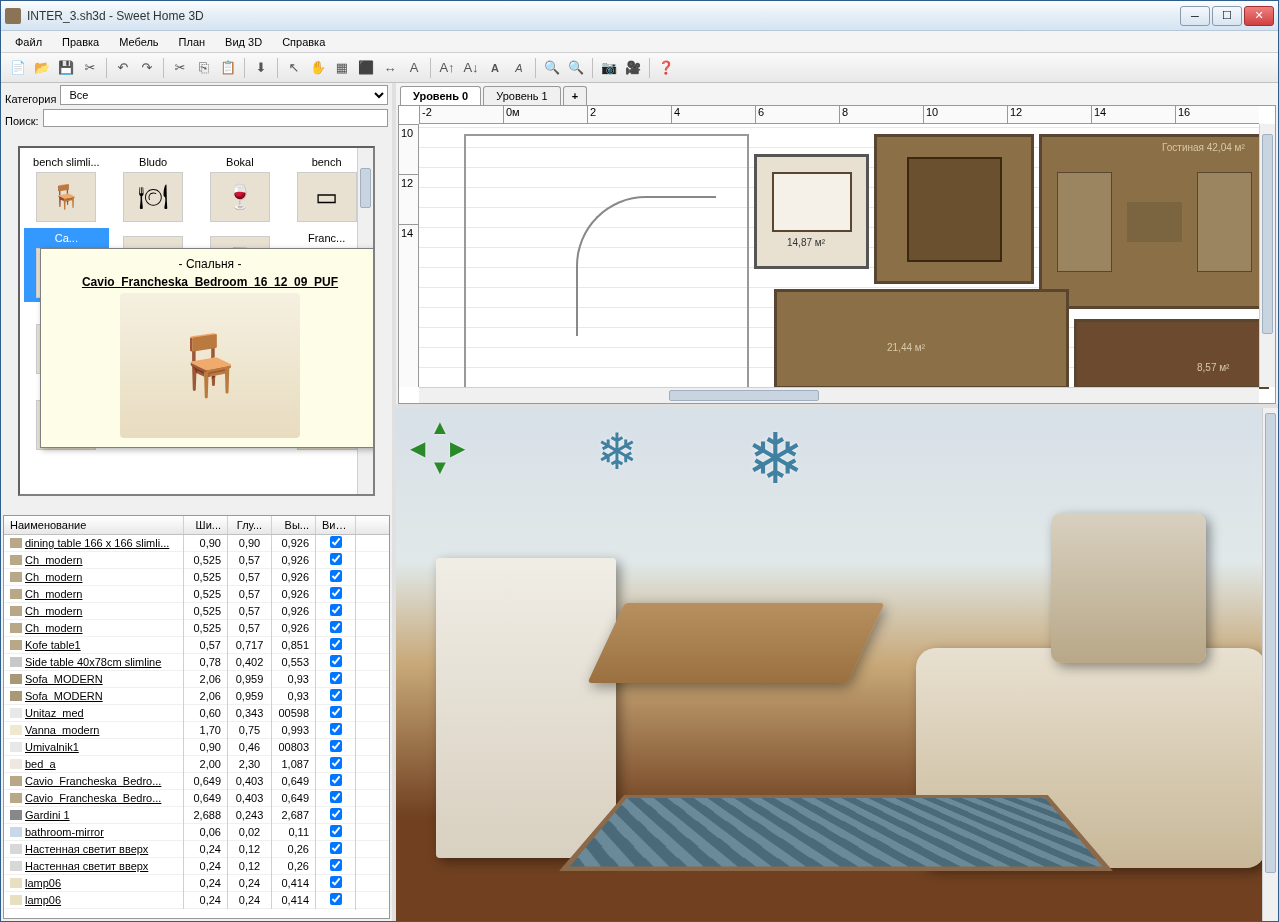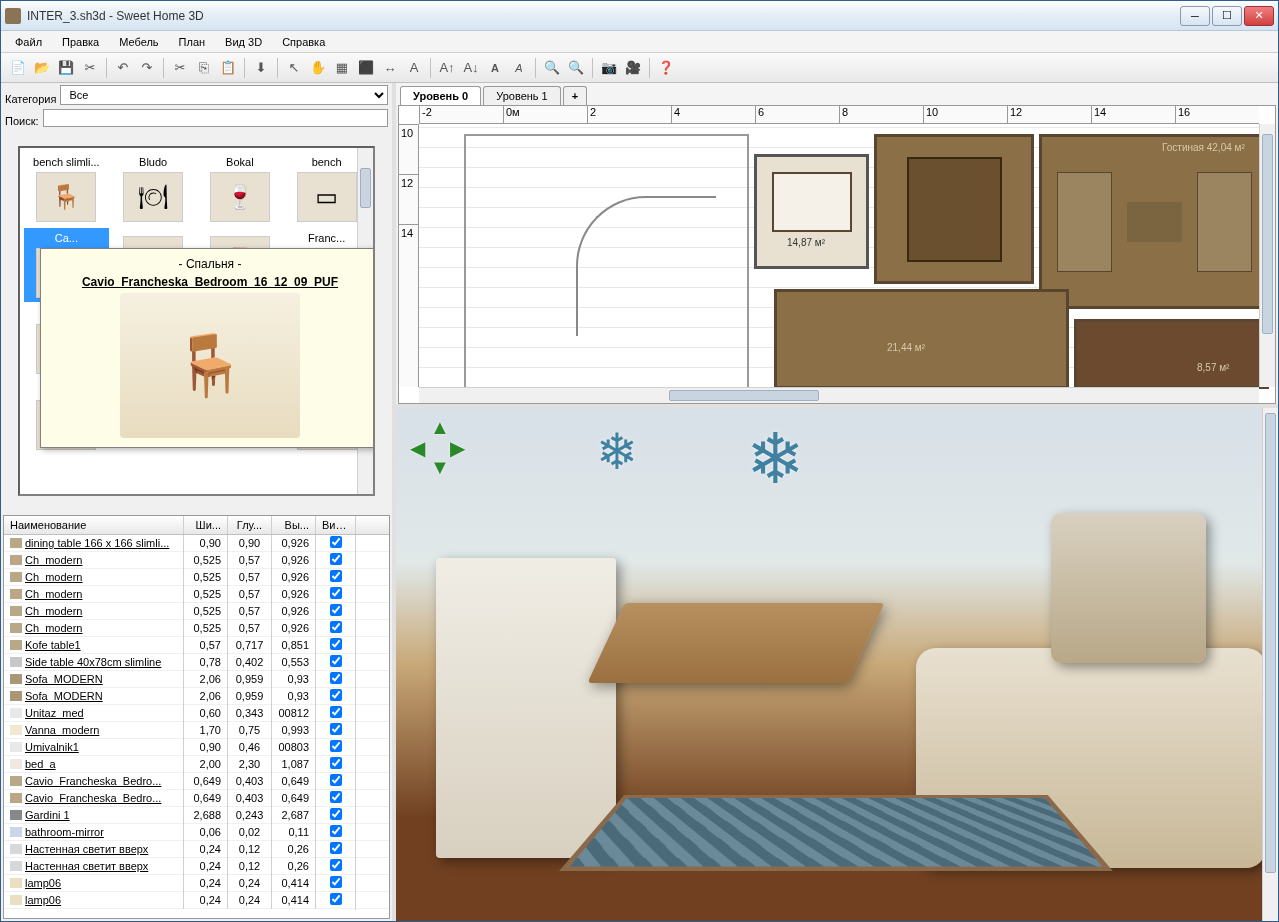--- a/index.html
+++ b/index.html
@@ -330,21 +330,21 @@
     <div class="ft-col col-h">0,93</div>
     <div class="ft-col col-v"><input type="checkbox" checked="" style=""></div>
             </div>
             <div class="ft-row">
     <div class="ft-col col-name">
                 <span class="ft-icon" style="background:#e8e8e8;"></span>
                 <span style="text-decoration:underline;">Unitaz_med</span>
               </div>
     <div class="ft-col col-w">0,60</div>
     <div class="ft-col col-d">0,343</div>
-    <div class="ft-col col-h">00812</div>
+    <div class="ft-col col-h">00598</div>
     <div class="ft-col col-v"><input type="checkbox" checked="" style=""></div>
             </div>
             <div class="ft-row">
     <div class="ft-col col-name">
                 <span class="ft-icon" style="background:#f0e8d0;"></span>
                 <span style="text-decoration:underline;">Vanna_modern</span>
               </div>
     <div class="ft-col col-w">1,70</div>
     <div class="ft-col col-d">0,75</div>
     <div class="ft-col col-h">0,993</div>

